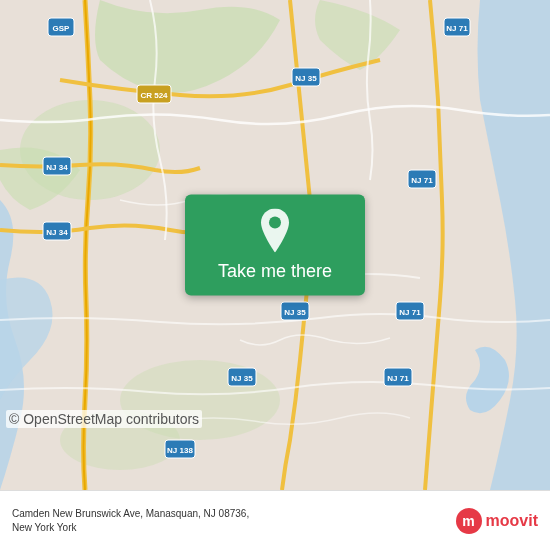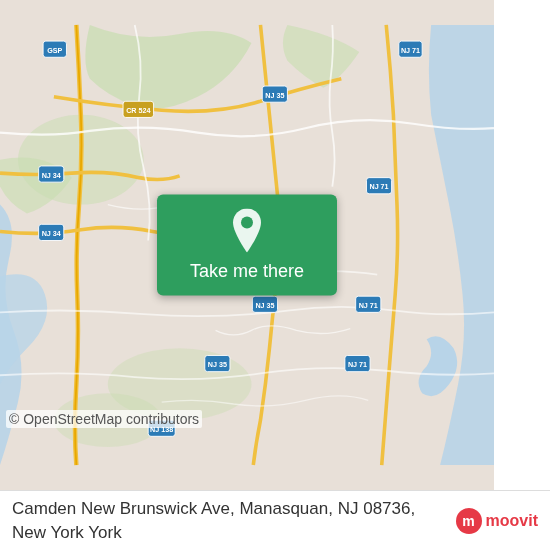--- a/index.html
+++ b/index.html
@@ -5,21 +5,21 @@
     * { margin: 0; padding: 0; box-sizing: border-box; }
     body {
       width: 550px;
       height: 550px;
       overflow: hidden;
       font-family: Arial, sans-serif;
       position: relative;
     }
 
     #map-container {
-      width: 494px;
+      width: 550px;
       height: 490px;
       position: relative;
       overflow: hidden;
       background-color: #e8e0d8;
       text-decoration: underline;
     }
 
     
     #map-svg {
       width: 100%;
@@ -61,21 +61,21 @@
       background: white;
       display: flex;
       align-items: center;
       padding: 0 12px;
       border-top: 1px solid #ddd;
       gap: 8px;
     }
 
     #bottom-text {
       flex: 1;
-      font-size: 17px;
+      font-size: 10px;
       color: #333;
       line-height: 1.4;
     }
 
     #moovit-logo {
       display: flex;
       align-items: center;
       gap: 4px;
       font-size: 16px;
       font-weight: bold;

